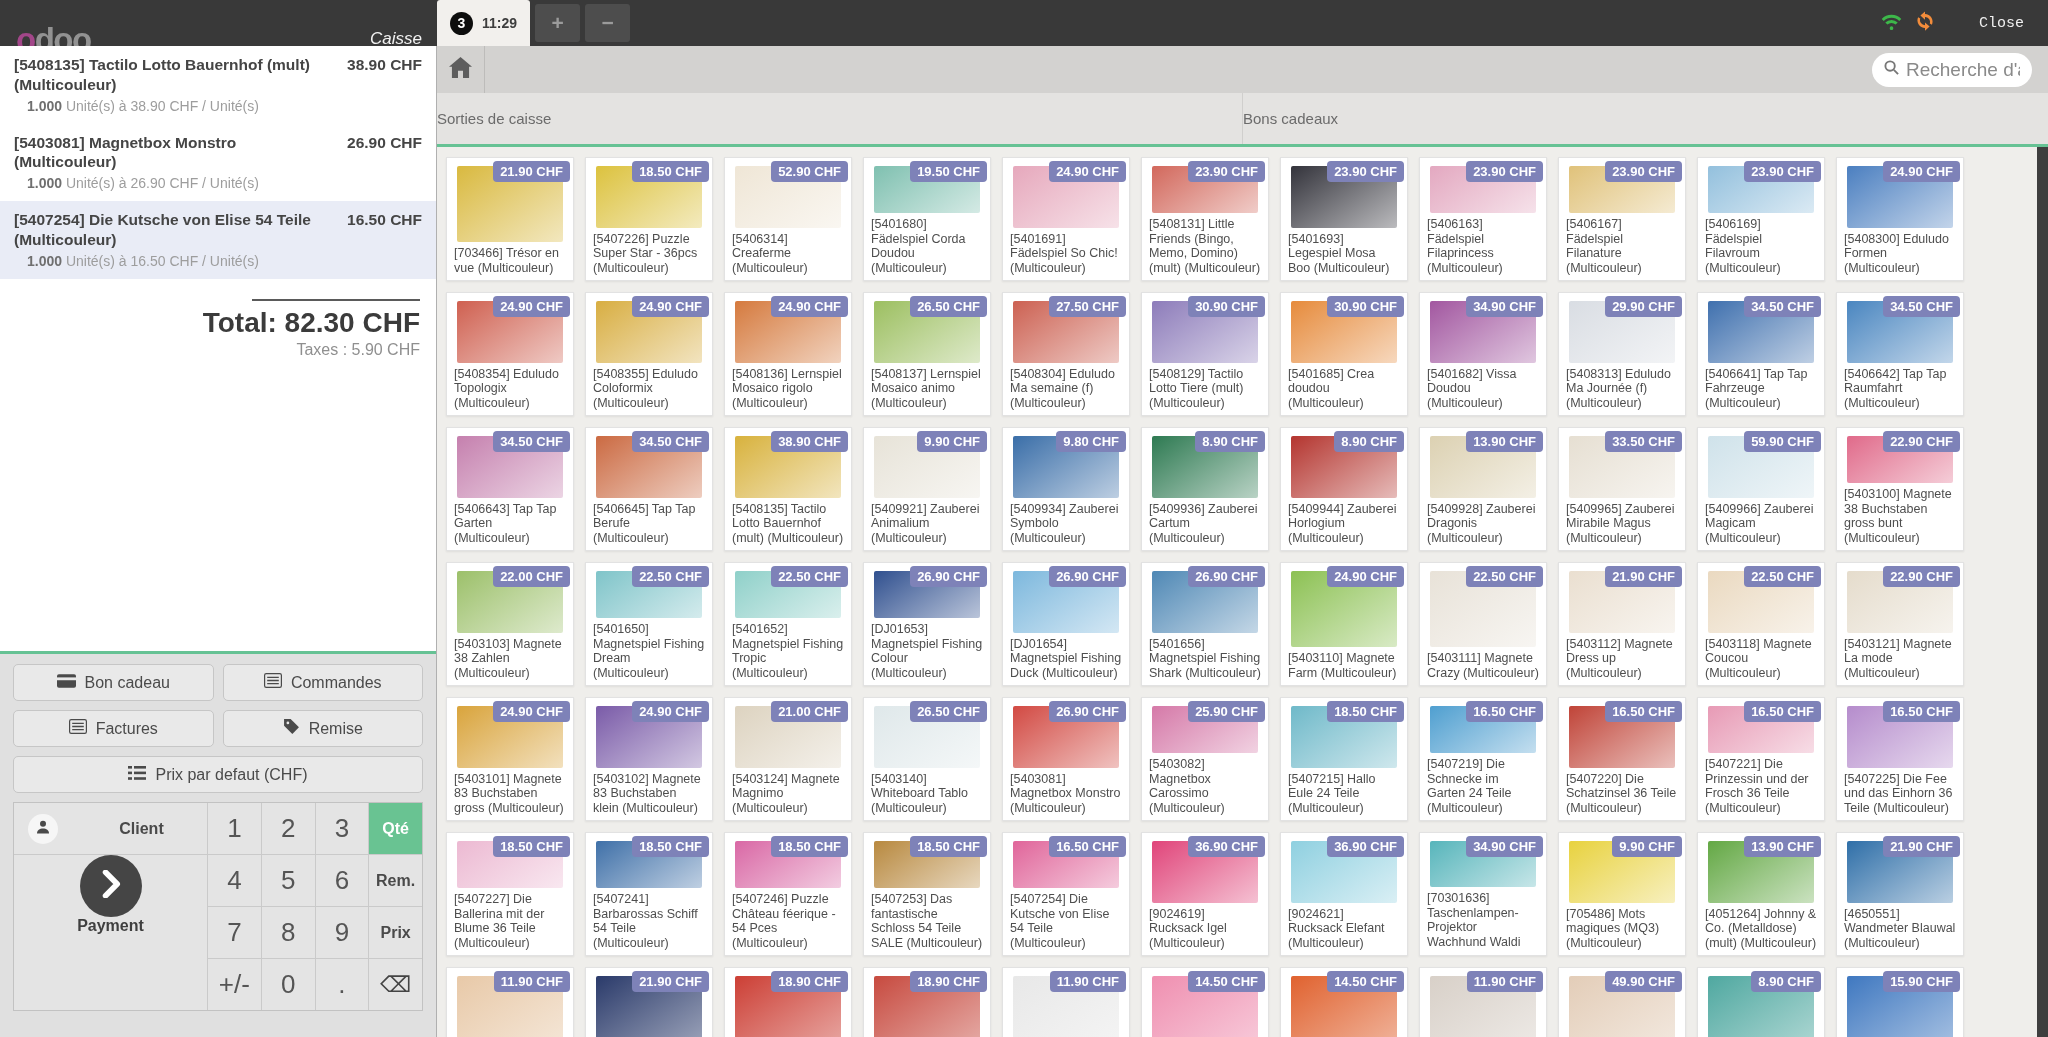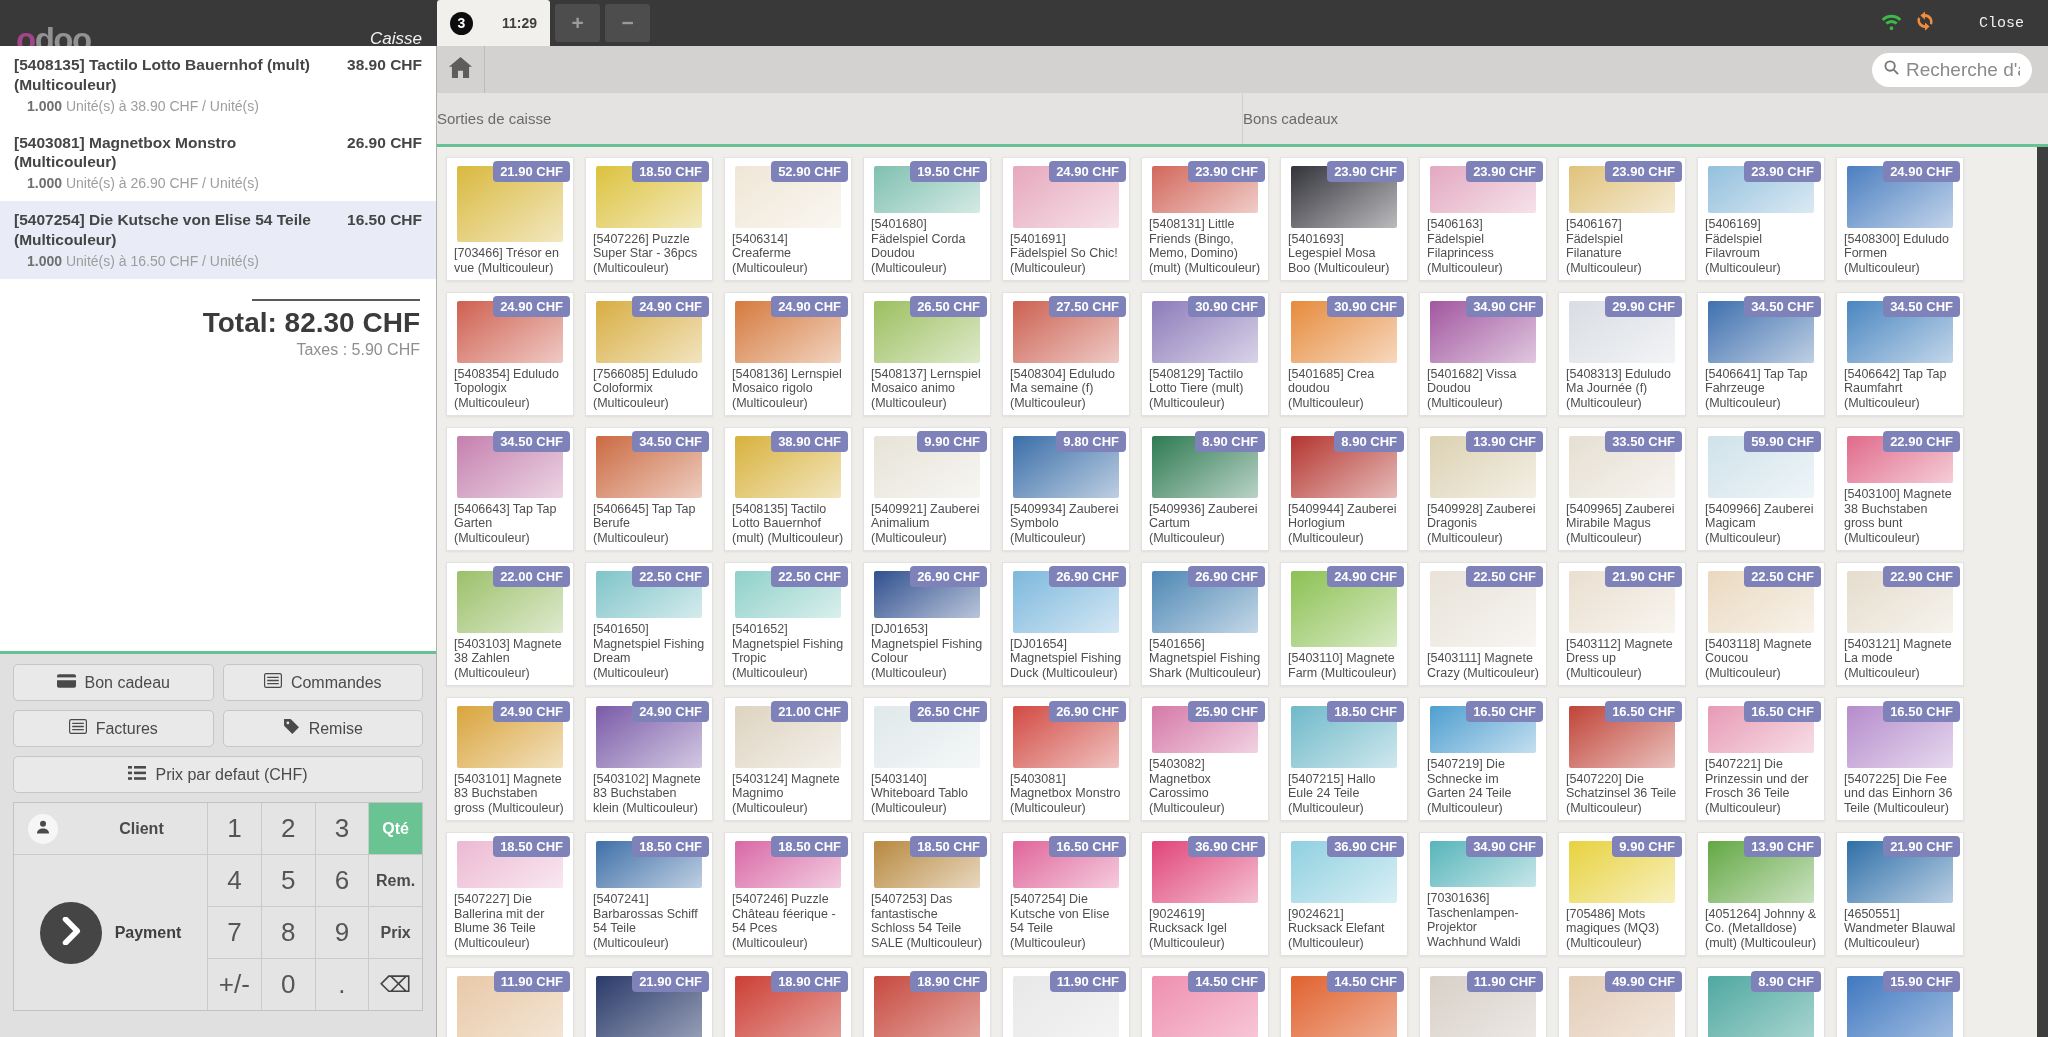--- a/index.html
+++ b/index.html
@@ -9,21 +9,21 @@
 
   
   .header { height:46px; flex:none; background:#393939; display:flex; align-items:stretch; }
   .brand { width:437px; flex:none; display:flex; align-items:center; justify-content:space-between; padding:0 15px 0 16px;margin-top:32px; }
   .logo { font-size:33px; font-weight:bold; letter-spacing:-1.5px; color:#929292; line-height:1; }
   .logo .o1 { color:#a24689; }
   .caisse { font-style:italic; font-size:17px; color:#f2f2f2; }
   .tabs { display:flex; align-items:center; gap:5px; }
   .tab { align-self:stretch; background:#f2f0ed; border-radius:3px 3px 0 0; display:flex; align-items:center; gap:9px; padding:0 13px; cursor:pointer; }
   .badge { width:23px; height:23px; border-radius:50%; background:#0d0d0d; color:#fff; font-weight:bold; font-size:14px; display:flex; align-items:center; justify-content:center; }
-  .time { font-weight:bold; color:#3d3d3d; font-size:14px;margin-left:20px; }
+  .time { font-weight:bold; color:#3d3d3d; font-size:14px; }
   .tabbtn { width:45px; height:38px; background:#4d4d4d; border-radius:3px; color:#9b9b9b; font-size:21px; font-weight:bold; display:flex; align-items:center; justify-content:center; cursor:pointer; }
   .header-right { margin-left:auto; display:flex; align-items:center;font-family:Liberation Mono, monospace; }
   .hsep { width:1px; background:#4c4c4c; }
   .conn { display:flex; align-items:center; gap:11px; padding:0 18px; }
   .close-btn { display:flex; align-items:center; padding:0 24px; color:#f0f0f0; font-size:15px; cursor:pointer; }
 
   
   .app { flex:1; display:grid; grid-template-columns:437px 1fr; min-height:0; }
 
   
@@ -46,21 +46,21 @@
   .ctl-btn { height:37px; background:#e9e9e9; border:1px solid #c6c6c6; border-radius:5px; display:flex; align-items:center; justify-content:center; gap:9px; font-size:16px; color:#4a4a4a; cursor:pointer; }
   .ctl-btn.wide { grid-column:1 / 3; }
   .ctl-btn svg { flex:none; }
 
   .pad { margin:0 13px 26px; border:1px solid #c2c2c2; background:#cacaca; display:grid;
          grid-template-columns:193px 1fr 1fr 1fr 1fr; grid-auto-rows:51px; gap:1px; }
   .pad > div { background:#e4e4e4; }
   .client-cell { grid-column:1; grid-row:1; display:flex; align-items:center; padding:0 14px; cursor:pointer; }
   .avatar { width:30px; height:30px; border-radius:50%; background:#f6f6f6; display:flex; align-items:center; justify-content:center; flex:none; }
   .client-label { flex:1; text-align:center; font-size:16px; font-weight:bold; color:#4a4a4a;margin-left:32px; }
-  .payment-cell { grid-column:1; grid-row:2 / 5; display:flex; flex-direction:row; align-items:center; justify-content:center; gap:13px; cursor:pointer; }
+  .payment-cell { grid-column:1; grid-row:2 / 5; display:flex; flex-direction:column; align-items:center; justify-content:flex-start; cursor:pointer; }
   .pay-circle { width:62px; height:62px; border-radius:50%; background:#454545; display:flex; align-items:center; justify-content:center; }
   .pay-label { font-size:16px; font-weight:bold; color:#3f3f3f; }
   .key { display:flex; align-items:center; justify-content:center; font-size:26px; color:#555; cursor:pointer; }
   .key.mode { font-size:16px; font-weight:bold; color:#4a4a4a; }
   .key.active { background:#69c392 !important; color:#fff; }
   .key.backspace { font-size:22px; color:#444; }
 
   
   .main { display:flex; flex-direction:column; min-width:0; min-height:0; background:#efeeeb; }
   .crumbs { height:47px; flex:none; background:#d3d2d0; display:flex; align-items:center; }
@@ -349,21 +349,21 @@
 
             <div class="card">
               <div class="price-tag">24.90 CHF</div>
               <div class="thumb" style="background: linear-gradient(145deg, rgb(207, 96, 80), rgb(255, 255, 255) 150%);"></div>
               <div class="plabel">[5408354] Eduludo Topologix (Multicouleur)</div>
             </div>
 
             <div class="card">
               <div class="price-tag">24.90 CHF</div>
               <div class="thumb" style="background: linear-gradient(145deg, rgb(216, 174, 66), rgb(255, 255, 255) 150%);"></div>
-              <div class="plabel">[7566085] Eduludo Coloformix (Multicouleur)</div>
+              <div class="plabel">[5408355] Eduludo Coloformix (Multicouleur)</div>
             </div>
 
             <div class="card">
               <div class="price-tag">24.90 CHF</div>
               <div class="thumb" style="background: linear-gradient(145deg, rgb(213, 122, 62), rgb(255, 255, 255) 150%);"></div>
               <div class="plabel">[5408136] Lernspiel Mosaico rigolo (Multicouleur)</div>
             </div>
 
             <div class="card">
               <div class="price-tag">26.50 CHF</div>

